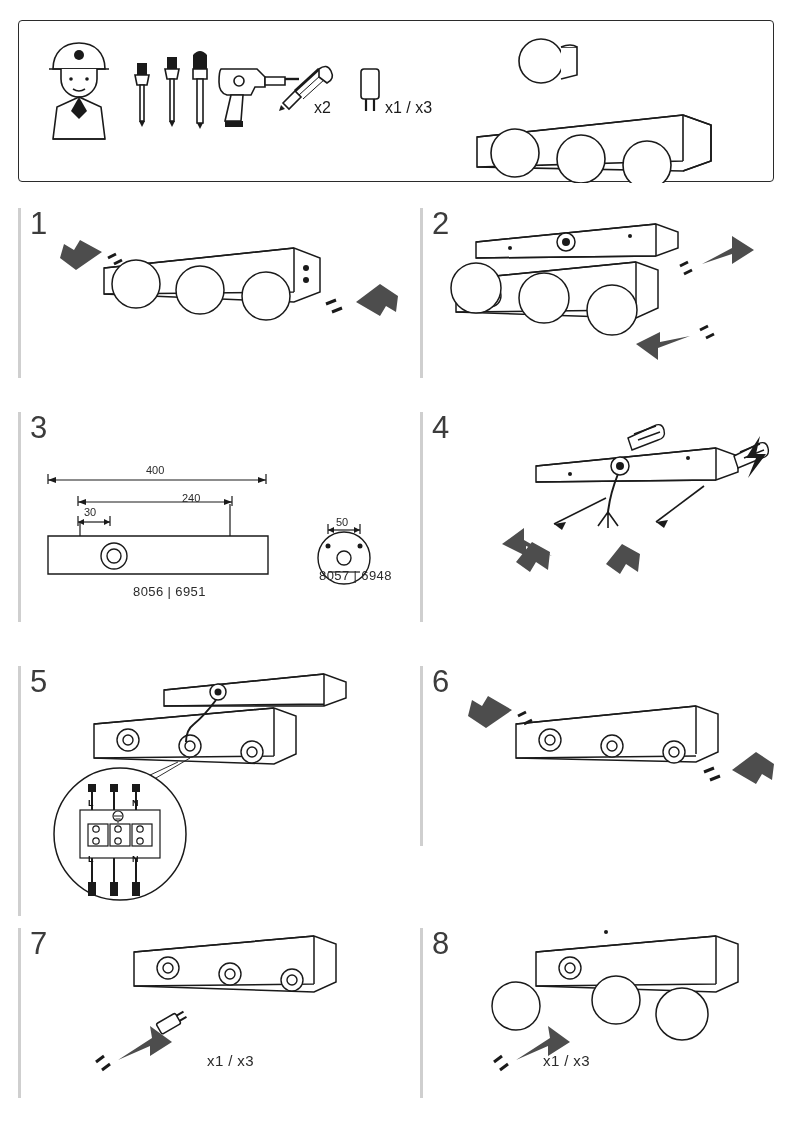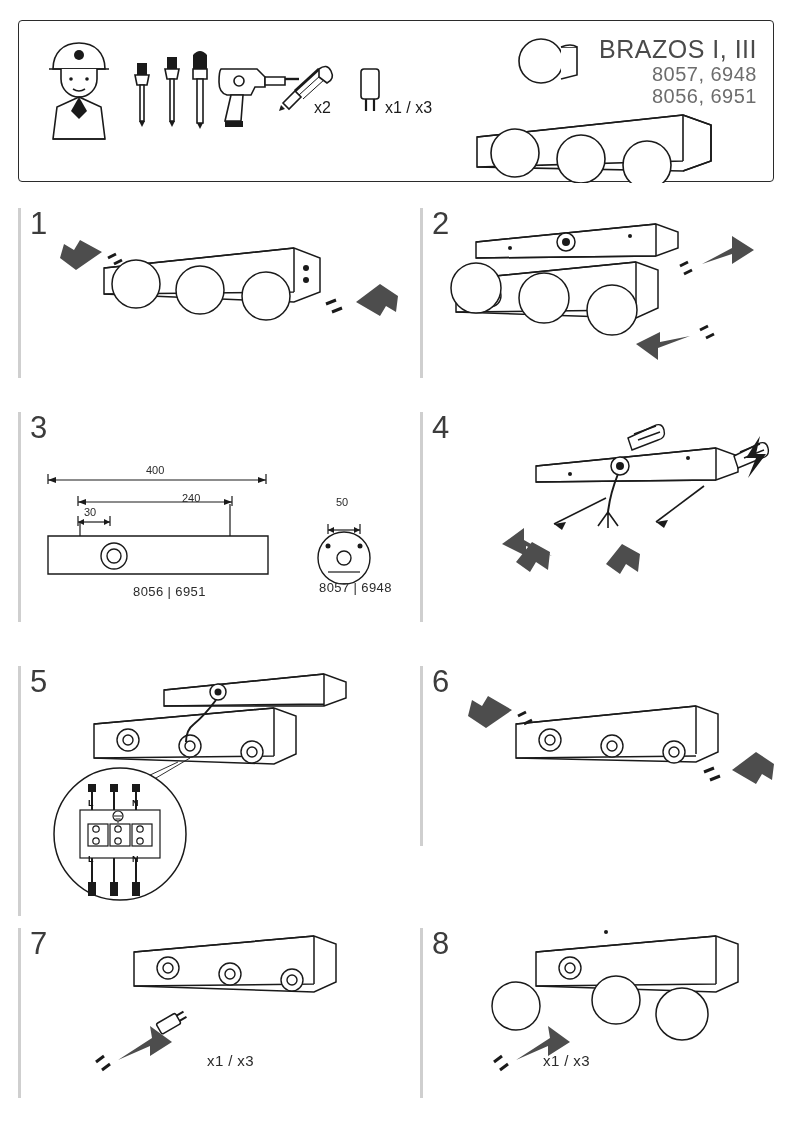--- a/index.html
+++ b/index.html
@@ -185,25 +185,20 @@
           <path d="M6 28 L212 6 l28 10 l0 36 l-28 10 L6 58 Z" fill="#fff"></path>
           <path d="M6 28 L212 6 M212 6 l0 46 M6 58 L212 52"></path>
           <path d="M212 6 l28 10 l0 36 l-28 10"></path>
           <circle cx="44" cy="44" r="24" fill="#fff"></circle>
           <circle cx="110" cy="50" r="24" fill="#fff"></circle>
           <circle cx="176" cy="56" r="24" fill="#fff"></circle>
         </g>
       </g>
     </svg>
 
-    <div class="product-title">
-      <div class="name">BRAZOS I, III</div>
-      <div class="code">8057, 6948</div>
-      <div class="code">8056, 6951</div>
-    </div>
 
     <div class="qty" style="left:295px; top:78px;">x2</div>
     <div class="qty" style="left:366px; top:78px;">x1 / x3</div>
   </div>
 
   <div class="step" style="left:18px; top:208px; width:380px; height:170px;">
     <div class="rule"></div>
     <div class="num">1</div>
     <svg class="art" viewBox="0 0 380 170">
       <g fill="none" stroke="#1a1a1a" stroke-width="1.5">
@@ -298,23 +293,23 @@
         <circle cx="310" cy="134" r="2.5" fill="#1a1a1a" stroke="none"></circle>
         <circle cx="342" cy="134" r="2.5" fill="#1a1a1a" stroke="none"></circle>
         <path d="M310 112 v10 M342 112 v10"></path>
         <path d="M310 118 h32"></path>
         <path d="M310 118 l6 -3 v6 z M342 118 l-6 -3 v6 z" fill="#1a1a1a" stroke="none"></path>
       </g>
     </svg>
     <div class="dim-label" style="left:128px; top:52px;">400</div>
     <div class="dim-label" style="left:128px; top:80px;margin-left:36px;">240</div>
     <div class="dim-label" style="left:66px; top:94px;">30</div>
-    <div class="dim-label" style="left:318px; top:84px;">50</div>
+    <div class="dim-label" style="left:318px; top:104px;">50</div>
     <div class="caption" style="left:90px; top:172px;">8056 | 6951</div>
-    <div class="caption" style="left:276px; top:168px;">8057 | 6948</div>
+    <div class="caption" style="left:276px; top:156px;">8057 | 6948</div>
   </div>
 
   <div class="step" style="left:420px; top:412px; width:360px; height:210px;">
     <div class="rule"></div>
     <div class="num">4</div>
     <svg class="art" viewBox="0 0 360 210">
       <g fill="none" stroke="#1a1a1a" stroke-width="1.5">
         <path d="M116 54 L296 36 l22 8 l0 16 l-22 8 L116 70 Z" fill="#fff"></path>
         <path d="M116 54 L296 36 M296 36 l0 32 M116 70 L296 68"></path>
         <circle cx="200" cy="54" r="9" fill="#fff"></circle>

